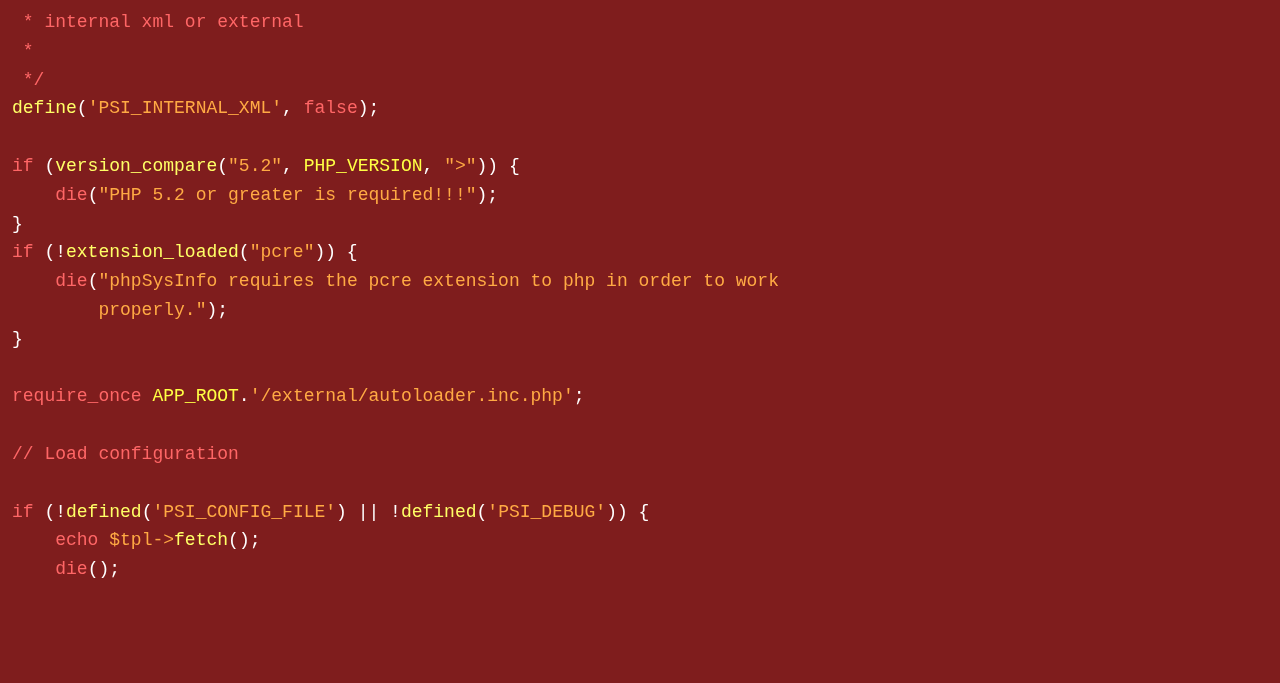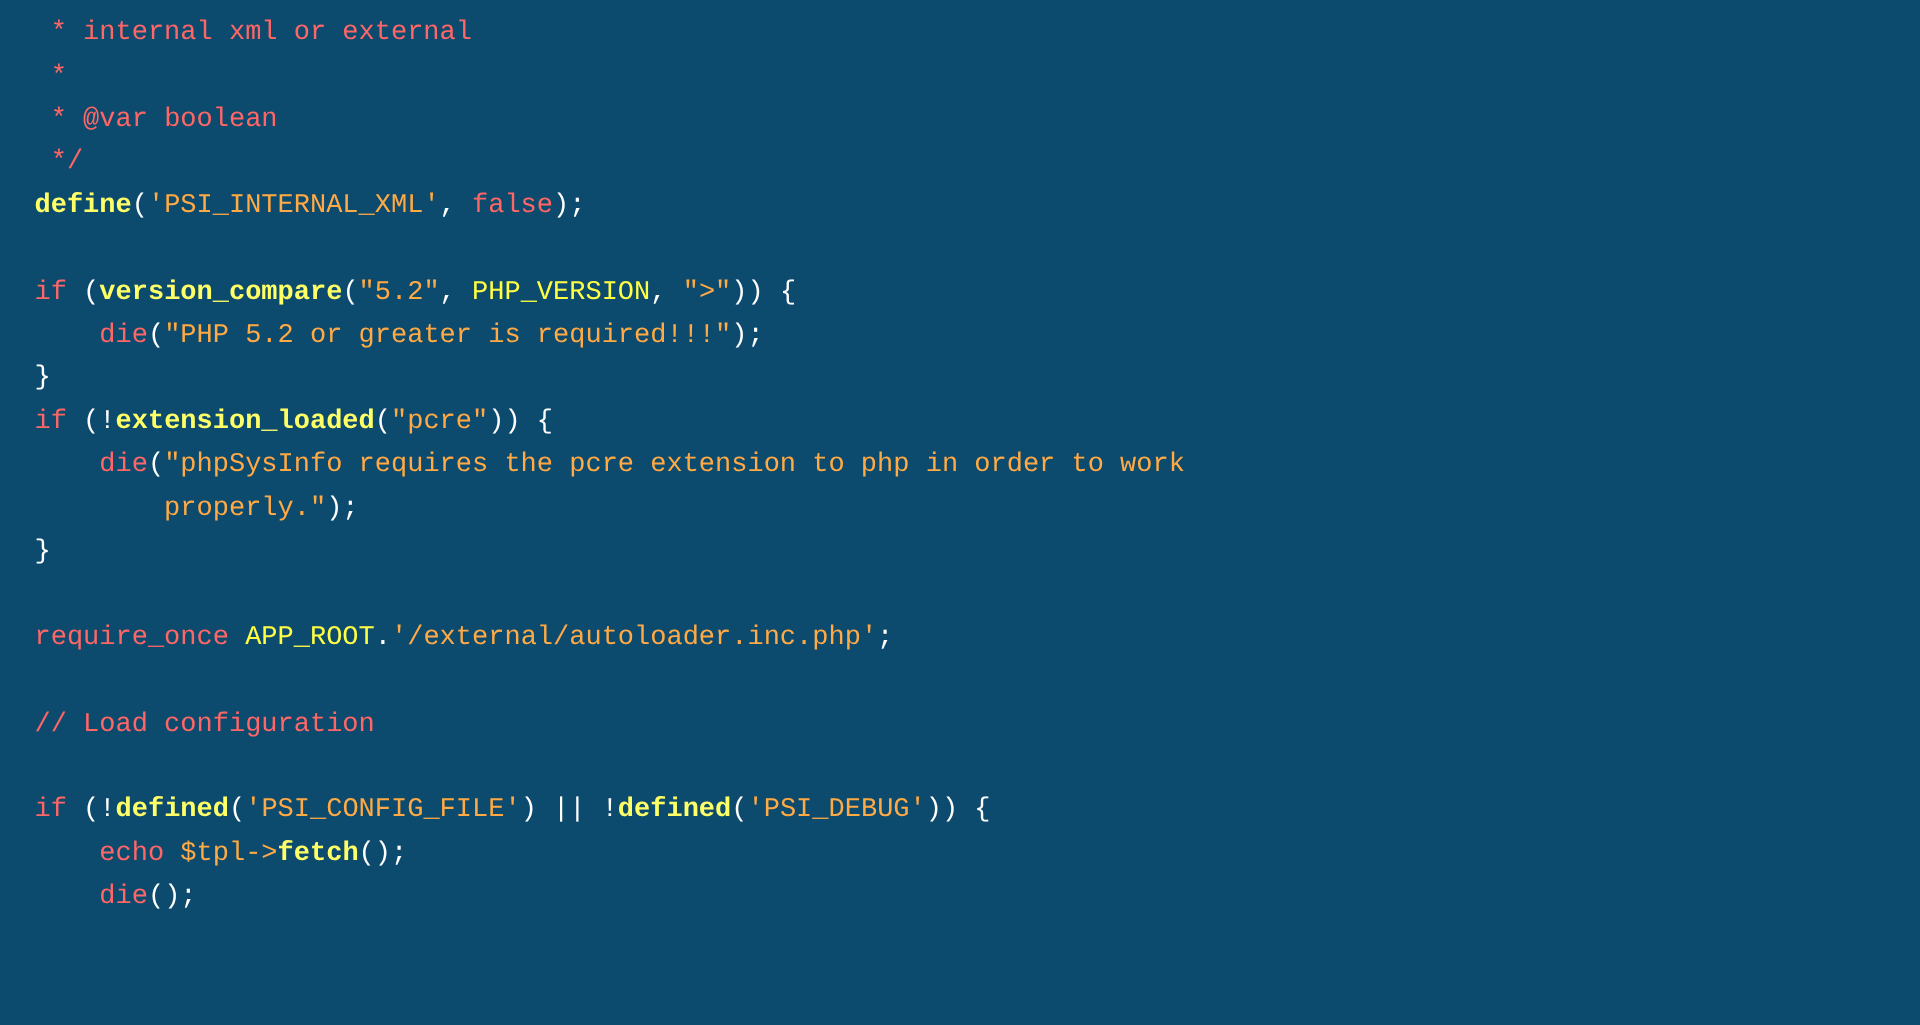--- a/index.html
+++ b/index.html
@@ -12,49 +12,48 @@
       background-color: #0a0a0a;
       font-family: 'Courier New', Courier, monospace;
       font-size: 18px;
       line-height: 1.6;
       overflow: hidden;
       width: 1280px;
       height: 683px;
     }
 
     .code-editor {
-      background-color: #0c4a6e;
-      padding: 8px 23px;
+      background-color: #7f1d1d;
+      padding: 8px 12px;
       width: 100%;
       height: 100%;
       overflow: hidden;
     }
 
     .line {
       white-space: pre;
       display: block;
     }
 
     .c-comment { color: #ff6666; }
     .c-keyword { color: #ff6666; }
-    .c-function { color: #ffff66; font-weight: bold; }
+    .c-function { color: #ffff66; }
     .c-string { color: #ffaa44; }
     .c-constant { color: #ffff44; }
     .c-var { color: #ffaa44; }
     .c-tag { color: #ff6666; }
     .c-white { color: #ffffff; }
   </style>
 </head>
 <body>
 
 <div class="code-editor">
   <div id="code-lines">
       <div class="line"><span class="c-comment"> * internal xml </span><span class="c-comment">or</span><span class="c-comment"> external</span></div>
       <div class="line"><span class="c-comment"> *</span></div>
-      <div class="line"><span class="c-comment"> * </span><span class="c-tag">@var</span><span class="c-comment"> boolean</span></div>
       <div class="line"><span class="c-comment"> */</span></div>
       <div class="line"><span class="c-function">define</span><span class="c-white">(</span><span class="c-string">'PSI_INTERNAL_XML'</span><span class="c-white">, </span><span class="c-keyword">false</span><span class="c-white">);</span></div>
       <div class="line">&nbsp;</div>
       <div class="line"><span class="c-keyword">if</span><span class="c-white"> (</span><span class="c-function">version_compare</span><span class="c-white">(</span><span class="c-string">"5.2"</span><span class="c-white">, </span><span class="c-constant">PHP_VERSION</span><span class="c-white">, </span><span class="c-string">"&gt;"</span><span class="c-white">)) {</span></div>
       <div class="line"><span class="c-white">    </span><span class="c-keyword">die</span><span class="c-white">(</span><span class="c-string">"PHP 5.2 or greater is required!!!"</span><span class="c-white">);</span></div>
       <div class="line"><span class="c-white">}</span></div>
       <div class="line"><span class="c-keyword">if</span><span class="c-white"> (!</span><span class="c-function">extension_loaded</span><span class="c-white">(</span><span class="c-string">"pcre"</span><span class="c-white">)) {</span></div>
       <div class="line"><span class="c-white">    </span><span class="c-keyword">die</span><span class="c-white">(</span><span class="c-string">"phpSysInfo requires the pcre extension to php in order to work</span></div>
       <div class="line"><span class="c-string">        properly."</span><span class="c-white">);</span></div>
       <div class="line"><span class="c-white">}</span></div>

